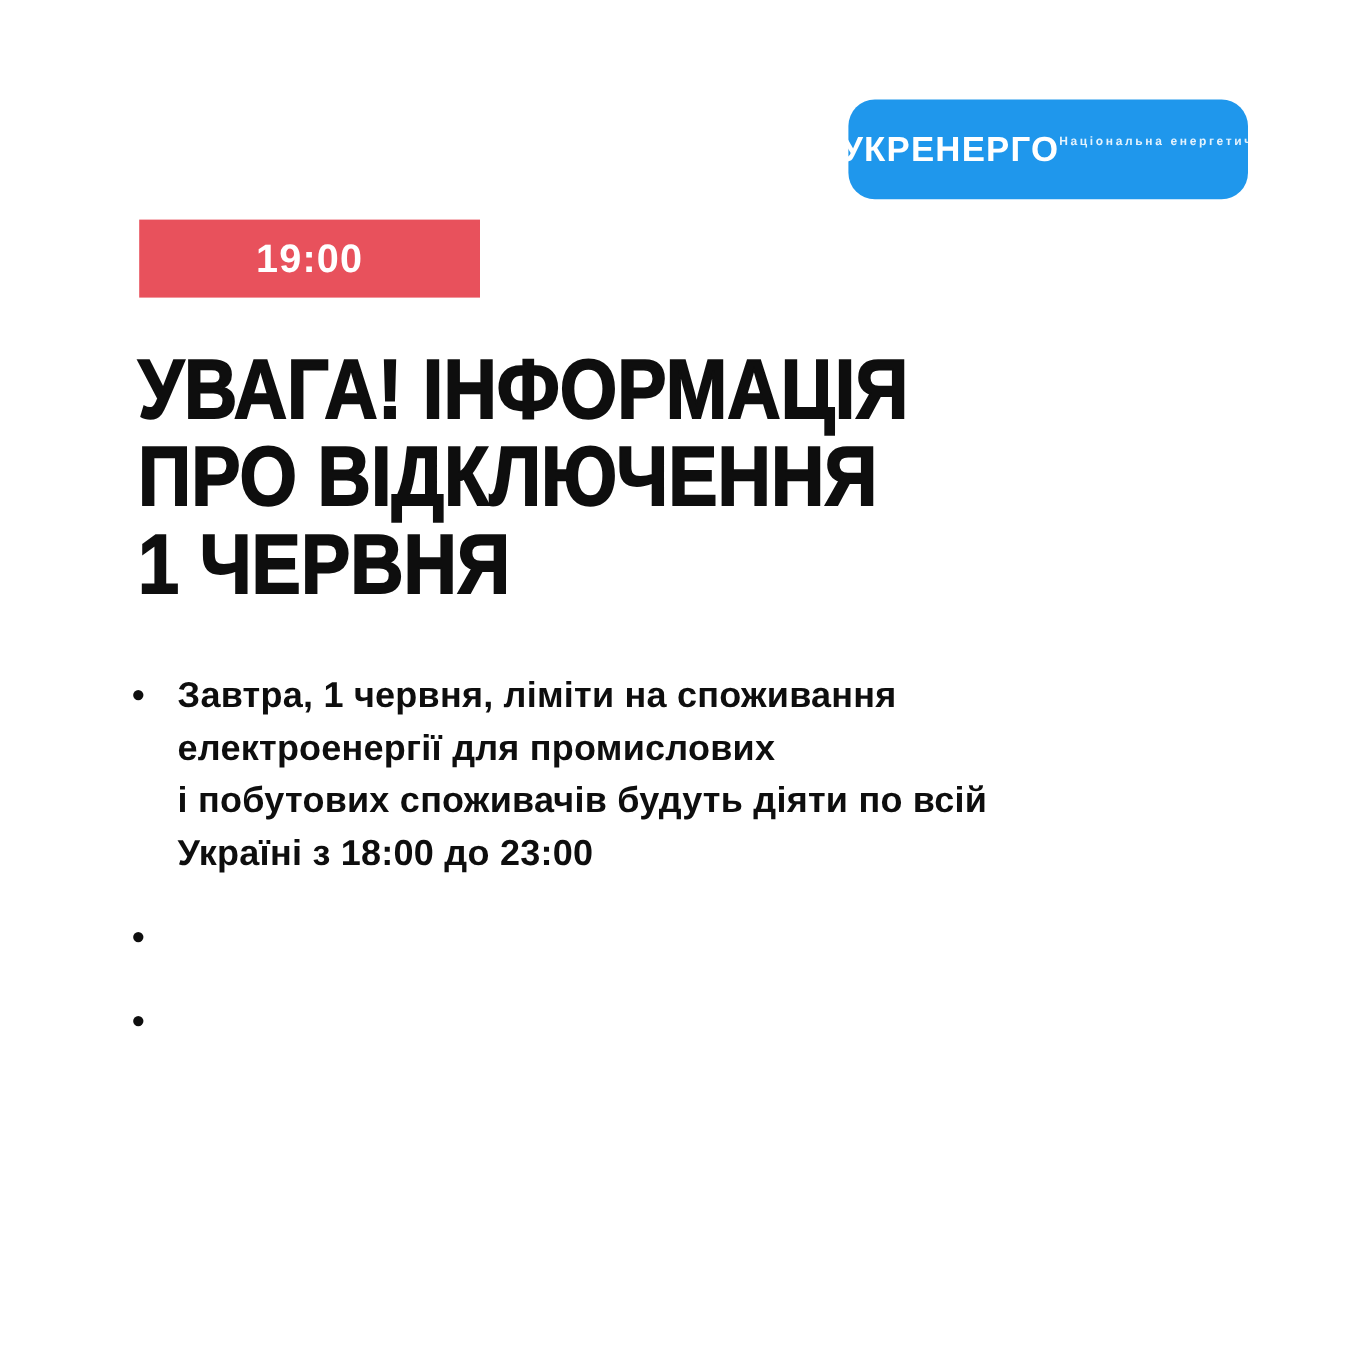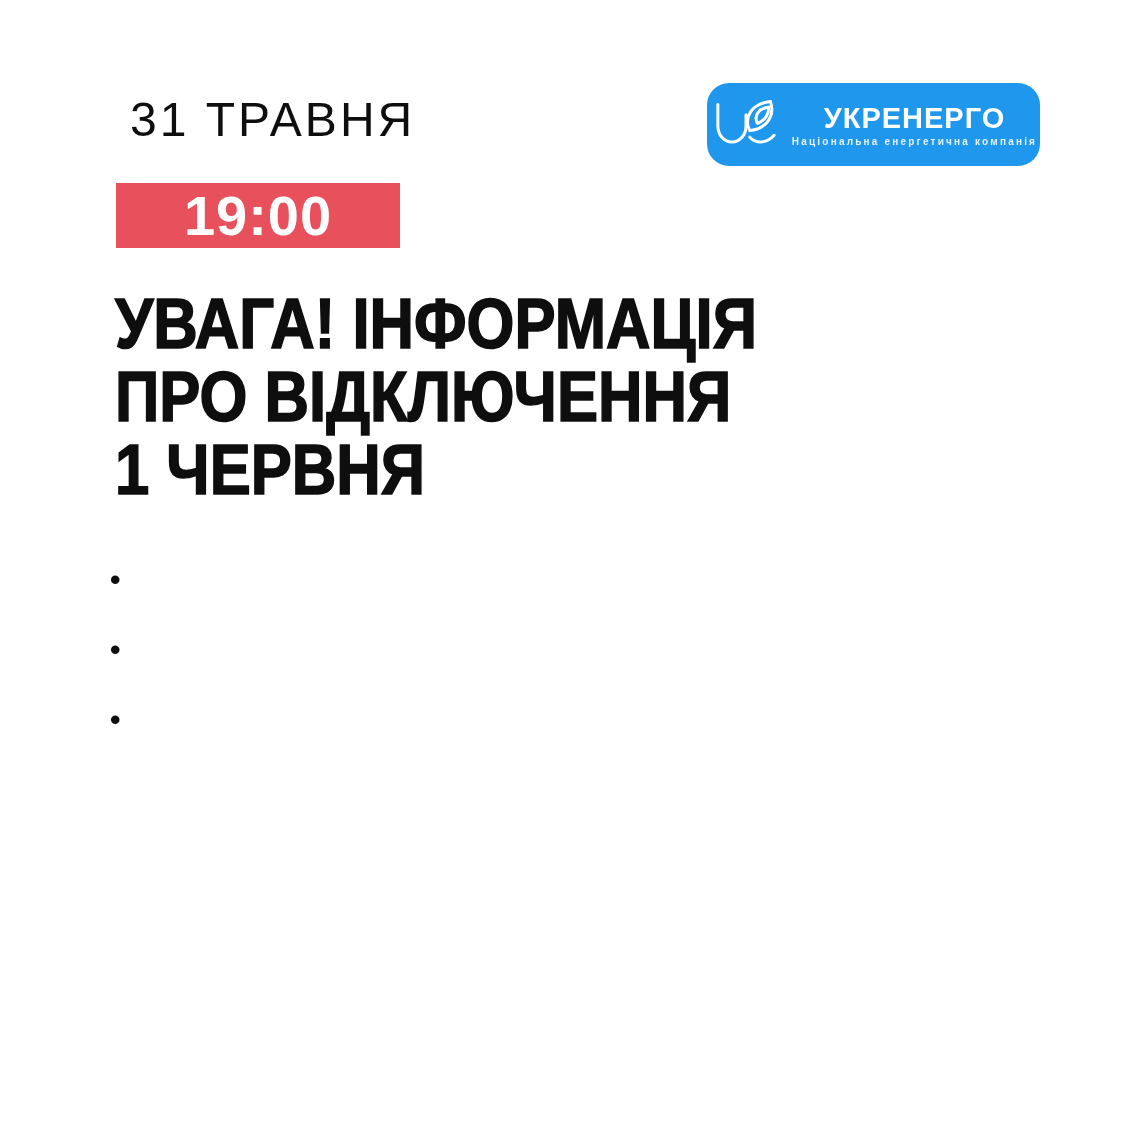--- a/index.html
+++ b/index.html
@@ -33,42 +33,42 @@
     top: 183px;
     width: 284px;
     height: 65px;
     background: var(--badge_red, #e8515c);
     display: flex;
     align-items: center;
     justify-content: center;
   }
   .time-badge .time {
     color: #ffffff;
-    font-size: 56px;
+    font-size: 33px;
     font-weight: 700;
     letter-spacing: 1px;
   }
 
   
   .logo-badge {
     position: absolute;
     left: 707px;
     top: 83px;
     width: 333px;
     height: 83px;
     background: var(--logo_blue, #1f97ec);
     border-radius: 22px;
     display: flex;
     align-items: center;
     justify-content: center;
     gap: 10px;
     padding: 0 14px;
   }
   .logo-mark { flex: 0 0 auto; width: 72px; height: 60px; }
-  .logo-textblock { display: flex; flex-direction: column; align-items: center; }
+  .logo-textblock { display: flex; flex-direction: row; align-items: flex-start; }
   .logo-name {
     color: #ffffff;
     font-size: 29px;
     font-weight: 700;
     letter-spacing: 1px;
     line-height: 30px;
     white-space: nowrap;
   }
   .logo-tagline {
     color: rgba(255,255,255,0.88);
@@ -119,21 +119,20 @@
     line-height: 44px;
     white-space: pre-line;
     letter-spacing: 0.2px;
   }
 </style>
 </head>
 <body>
 
 <div class="canvas">
 
-  <div class="date">31 ТРАВНЯ</div>
 
   <div class="time-badge">
     <span class="time">19:00</span>
   </div>
 
   <div class="logo-badge">
     <span class="logo-mark">
       <svg viewBox="0 0 76 64" width="72" height="60" fill="none" stroke="#ffffff" stroke-width="3.2" stroke-linecap="round">
         <path d="M8,10 V33 C8,43 15,50 23,50 C31,50 38,43 38,33 V21"></path>
         <path d="M42,38 C35,24 44,9 64,7 C69,21 61,36 42,38 Z"></path>
@@ -147,20 +146,24 @@
     </span>
   </div>
 
   <h1 class="title">УВАГА! ІНФОРМАЦІЯ
 ПРО ВІДКЛЮЧЕННЯ
 1 ЧЕРВНЯ</h1>
 
   <ul class="bullets">
     <li>
       <span class="bullet-marker">•</span>
+      <span class="bullet-text">Завтра, 1 червня, ліміти на споживання
+електроенергії для промислових
+і побутових споживачів будуть діяти по всій
+Україні з 18:00 до 23:00</span>
     </li>
     <li>
       <span class="bullet-marker">•</span>
     </li>
     <li>
       <span class="bullet-marker">•</span>
     </li>
   </ul>
 
 </div>

